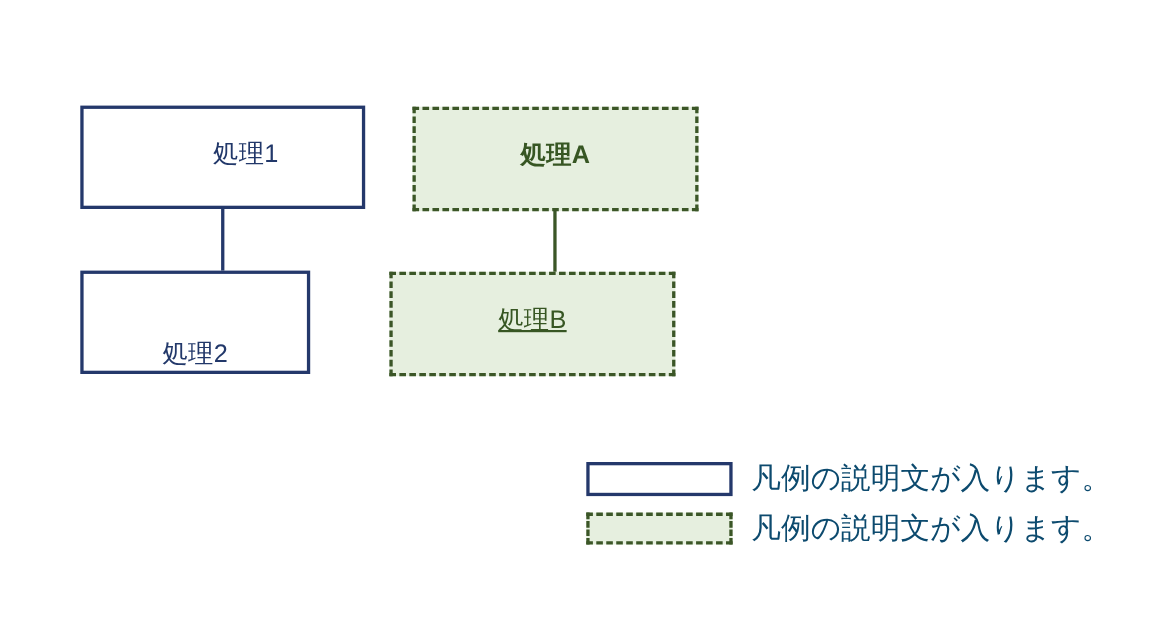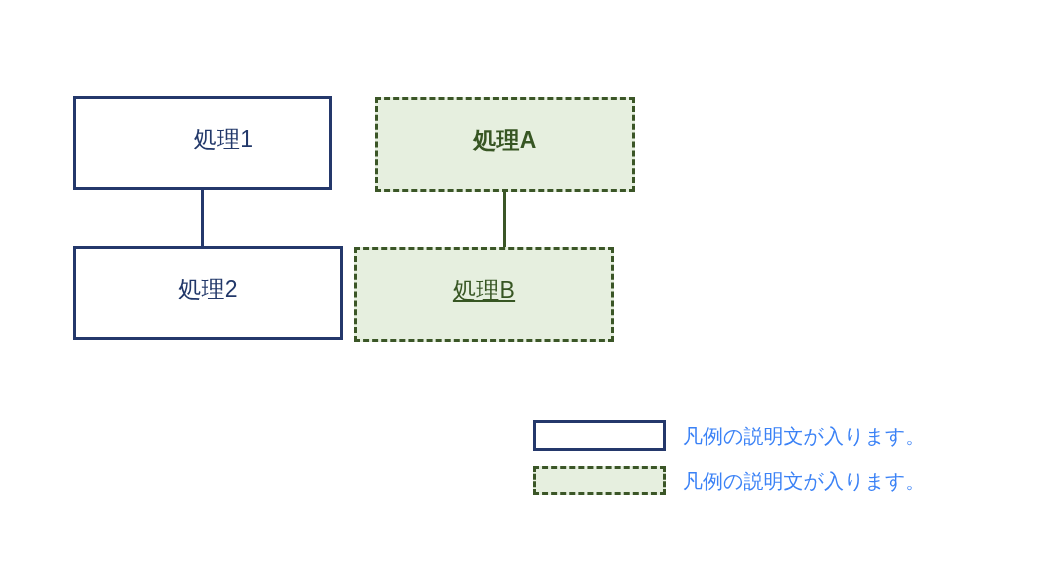--- a/index.html
+++ b/index.html
@@ -44,21 +44,21 @@
     background: #ffffff;
     color: #22386a;
   }
   .node.dashed {
     border: 3px dashed #3b5627;
     background: #e6efdf;
     color: #375623;
   }
 
   #node-process-1 { left: 73px;  top: 96px;  width: 259px; height: 94px; padding-left: 42px; }
-  #node-process-2 { left: 73px;  top: 246px; width: 270px; height: 94px; }
+  #node-process-2 { left: 73px;  top: 246px; width: 209px; height: 94px; align-items: flex-end; }
   #node-process-a { left: 375px; top: 97px;  width: 260px; height: 95px; font-weight: bold; }
   #node-process-b { left: 354px; top: 247px; width: 260px; height: 95px; text-decoration: underline; }
 
   
   .connector {
     position: absolute;
     width: 3px;
   }
   #connector-1-2 {
     left: 201px;
@@ -95,22 +95,22 @@
     border: 3px solid #24386b;
     background: #ffffff;
   }
   .legend-swatch.dashed {
     border: 3px dashed #3b5627;
     background: #e6efdf;
     height: 29px;
   }
   .legend-label {
     margin-left: 17px;
-    font-size: 20px;
-    color: #3b82f6;
+    font-size: 27px;
+    color: #0c4a6e;
     line-height: 1;
     white-space: nowrap;
   }
 </style>
 </head>
 <body>
 
 <div id="canvas">
 
   <div class="node solid" id="node-process-1">

